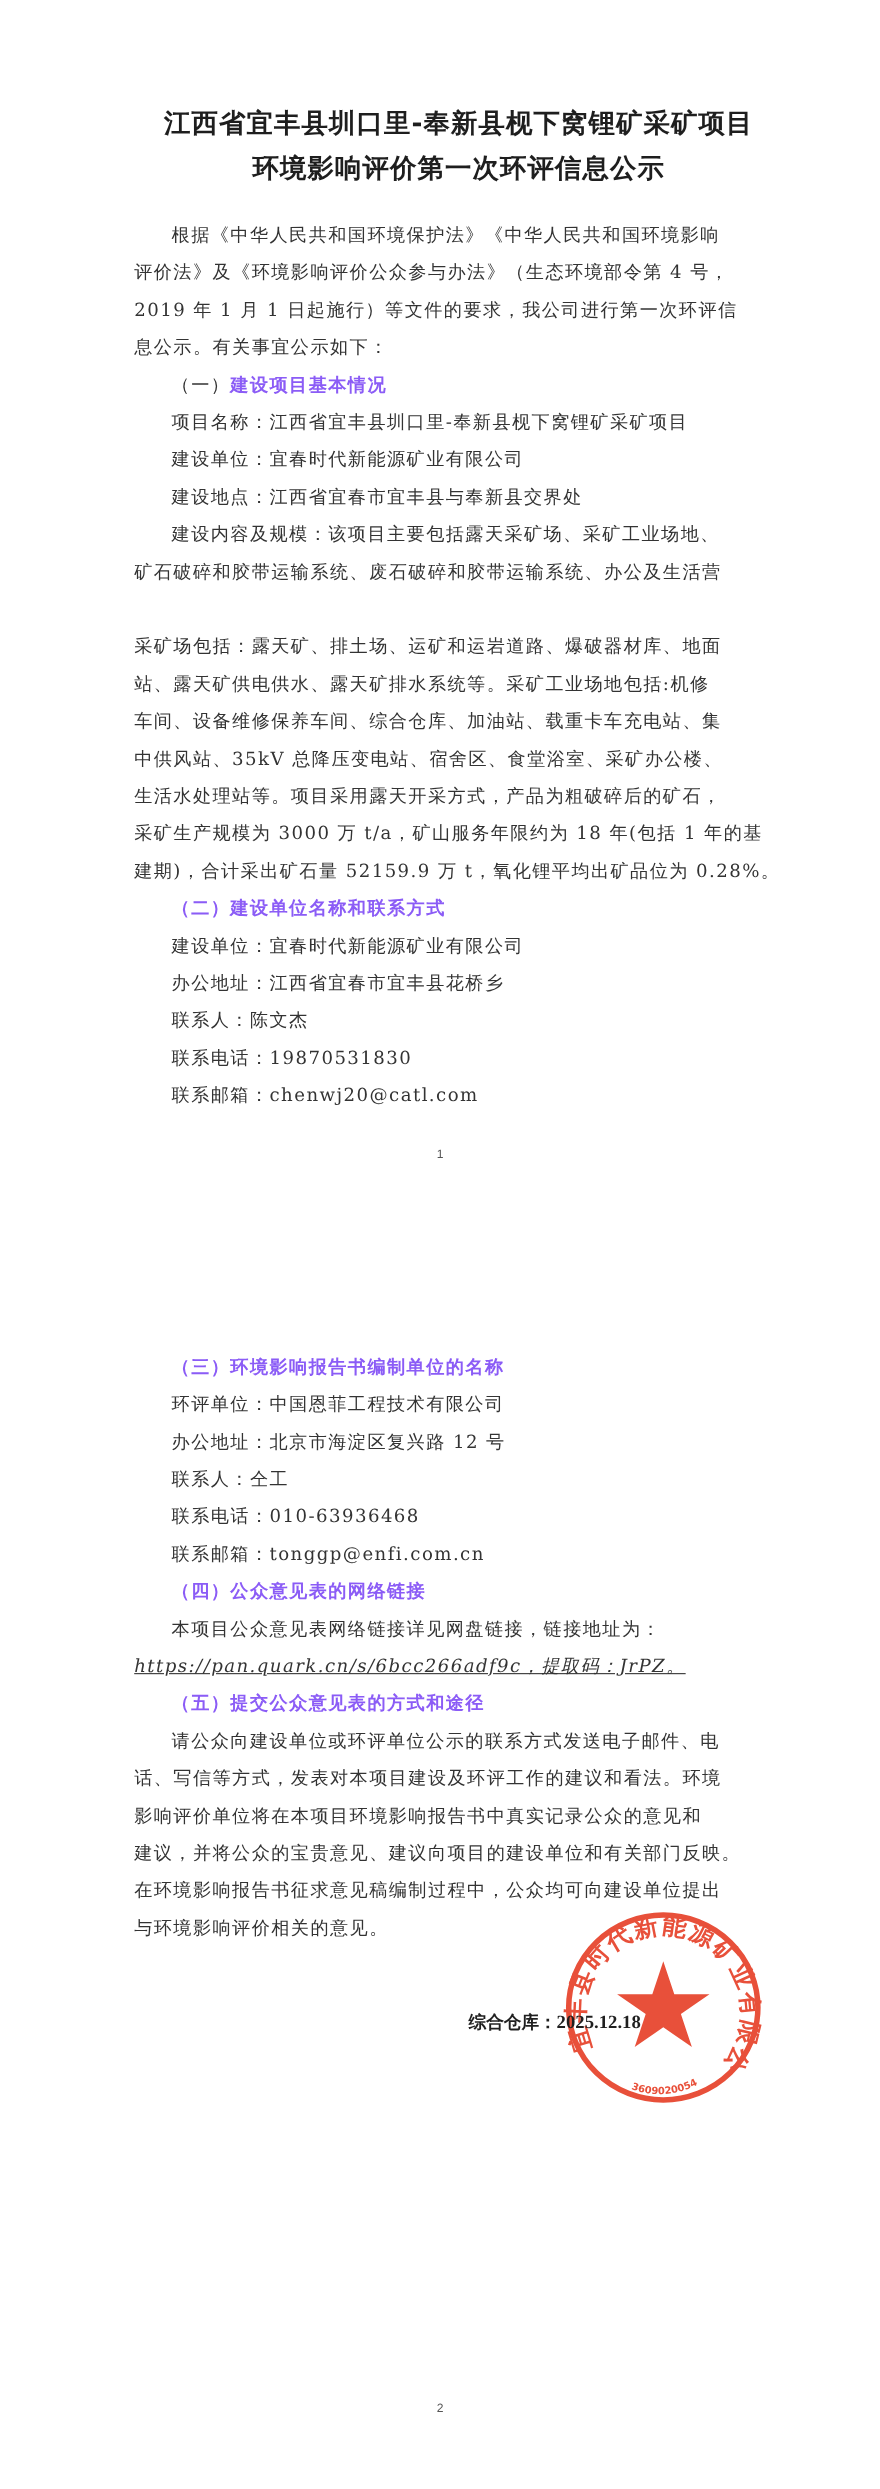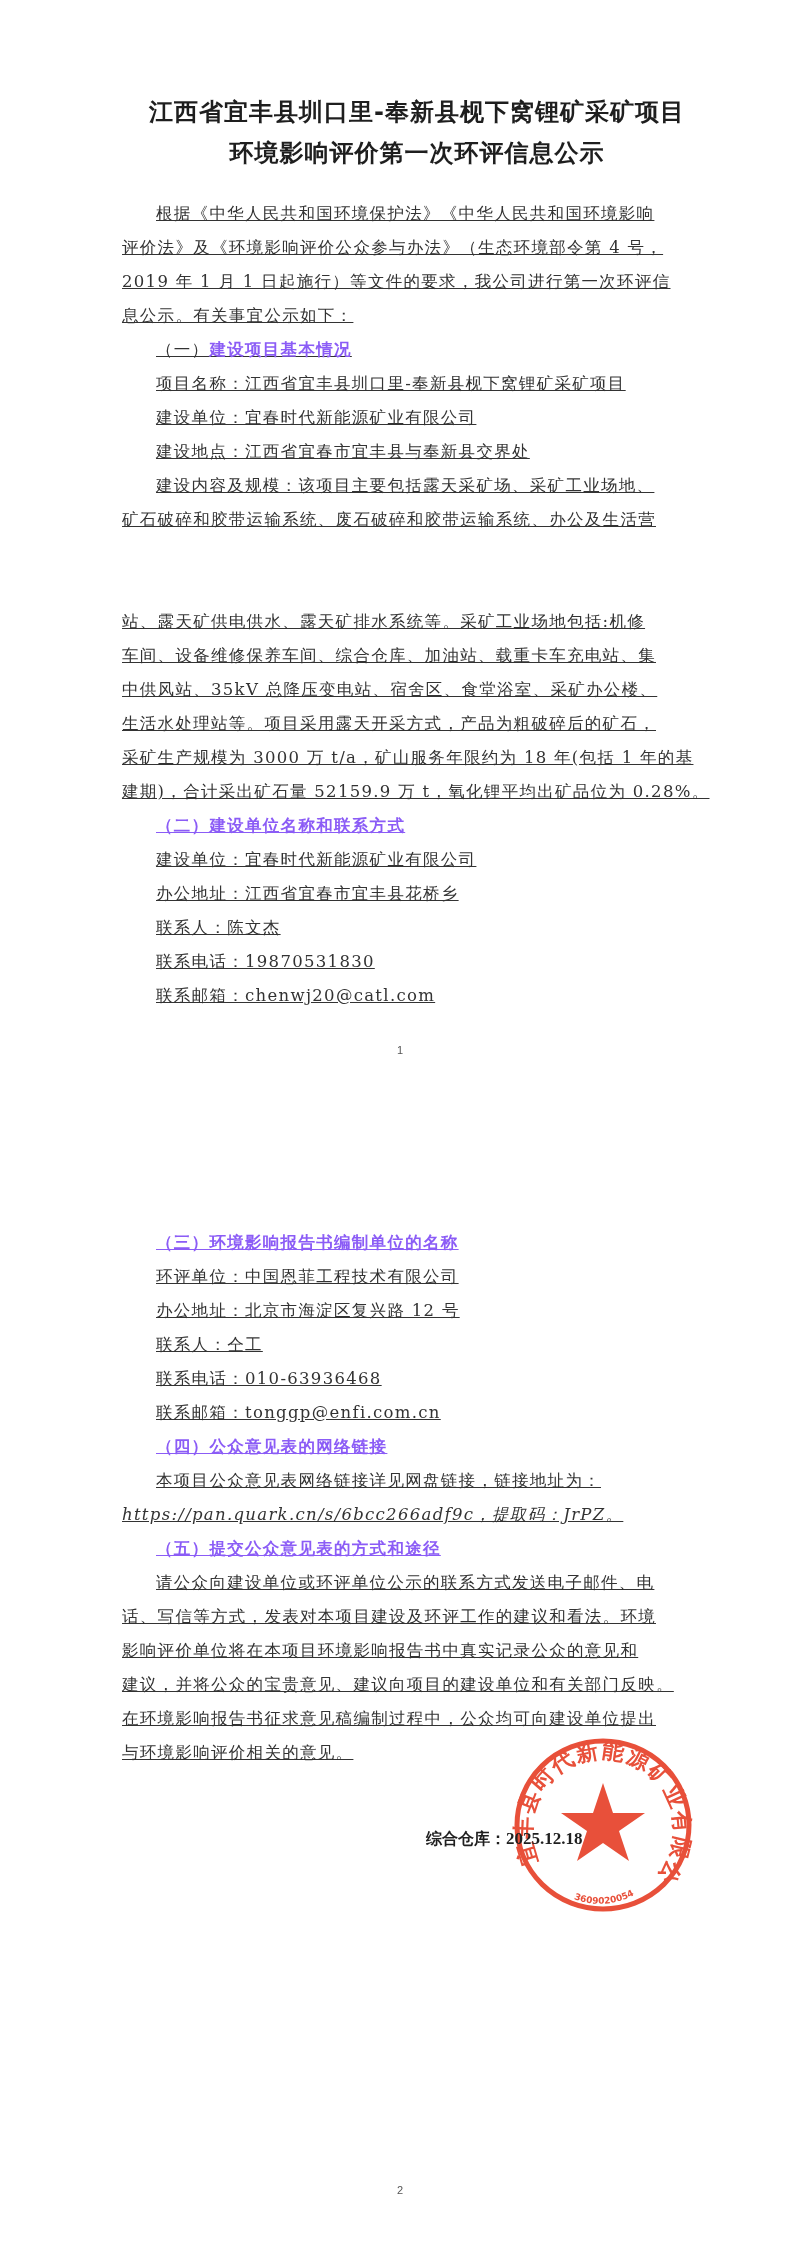--- a/index.html
+++ b/index.html
@@ -5,21 +5,21 @@
   html, body { margin:0; padding:0; background:#ffffff; }
   body { width:800px; height:2263px; position:relative; overflow:hidden;
          font-family:"DejaVu Serif","Liberation Serif",serif; color:#2b2b2b; }
   .page { position:absolute; left:0; width:800px; }
   .page1 { top:0; height:1130px; }
   .page2 { top:1130px; height:1133px; }
   .title { position:absolute; left:0; width:800px; text-align:center;
            font-family:"DejaVu Sans","Liberation Sans",sans-serif;
            font-size:24px; font-weight:bold; color:#1e1e1e; letter-spacing:1px;padding-left:17px; }
   .line { position:absolute; left:122px; width:560px; font-size:16.5px;
-          letter-spacing:1.3px; white-space:nowrap; color:#333; line-height:20px;text-decoration:underline; }
+          letter-spacing:1.3px; white-space:nowrap; color:#333; line-height:20px; }
   .ind { left:156px; width:526px; }
   .head { font-weight:bold; color:#8b5cf6; font-family:"DejaVu Sans","Liberation Sans",sans-serif; }
   .link { font-style:italic; text-decoration:underline; }
   .pnum { position:absolute; left:0; width:800px; text-align:center;
           font-size:11px; color:#555; font-family:"Liberation Sans",sans-serif; }
   .seal { position:absolute; left:503px; top:1735px; width:200px; height:180px; }
   .date { position:absolute; left:426px; top:1829px; font-size:17px; font-weight:bold;
           color:#1f1f1f; font-family:"Liberation Serif",serif; white-space:nowrap; }
   .date .lbl { font-family:"DejaVu Sans","Liberation Sans",sans-serif; font-weight:bold; font-size:16px; }
 </style>
@@ -37,20 +37,21 @@
 
   <div class="line ind" style="top:340px">
     <span>（一）</span><span class="head">建设项目基本情况</span>
   </div>
   <div class="line ind" style="top:374px">项目名称：江西省宜丰县圳口里-奉新县枧下窝锂矿采矿项目</div>
   <div class="line ind" style="top:408px">建设单位：宜春时代新能源矿业有限公司</div>
   <div class="line ind" style="top:442px">建设地点：江西省宜春市宜丰县与奉新县交界处</div>
 
   <div class="line ind" style="top:476px">建设内容及规模：该项目主要包括露天采矿场、采矿工业场地、</div>
   <div class="line" style="top:510px">矿石破碎和胶带运输系统、废石破碎和胶带运输系统、办公及生活营</div>
+  <div class="line" style="top:578px">采矿场包括：露天矿、排土场、运矿和运岩道路、爆破器材库、地面</div>
   <div class="line" style="top:612px">站、露天矿供电供水、露天矿排水系统等。采矿工业场地包括:机修</div>
   <div class="line" style="top:646px">车间、设备维修保养车间、综合仓库、加油站、载重卡车充电站、集</div>
   <div class="line" style="top:680px">中供风站、35kV 总降压变电站、宿舍区、食堂浴室、采矿办公楼、</div>
   <div class="line" style="top:714px">生活水处理站等。项目采用露天开采方式，产品为粗破碎后的矿石，</div>
   <div class="line" style="top:748px">采矿生产规模为 3000 万 t/a，矿山服务年限约为 18 年(包括 1 年的基</div>
   <div class="line" style="top:782px">建期)，合计采出矿石量 52159.9 万 t，氧化锂平均出矿品位为 0.28%。</div>
 
   <div class="line ind head" style="top:816px">（二）建设单位名称和联系方式</div>
   <div class="line ind" style="top:850px">建设单位：宜春时代新能源矿业有限公司</div>
   <div class="line ind" style="top:884px">办公地址：江西省宜春市宜丰县花桥乡</div>

